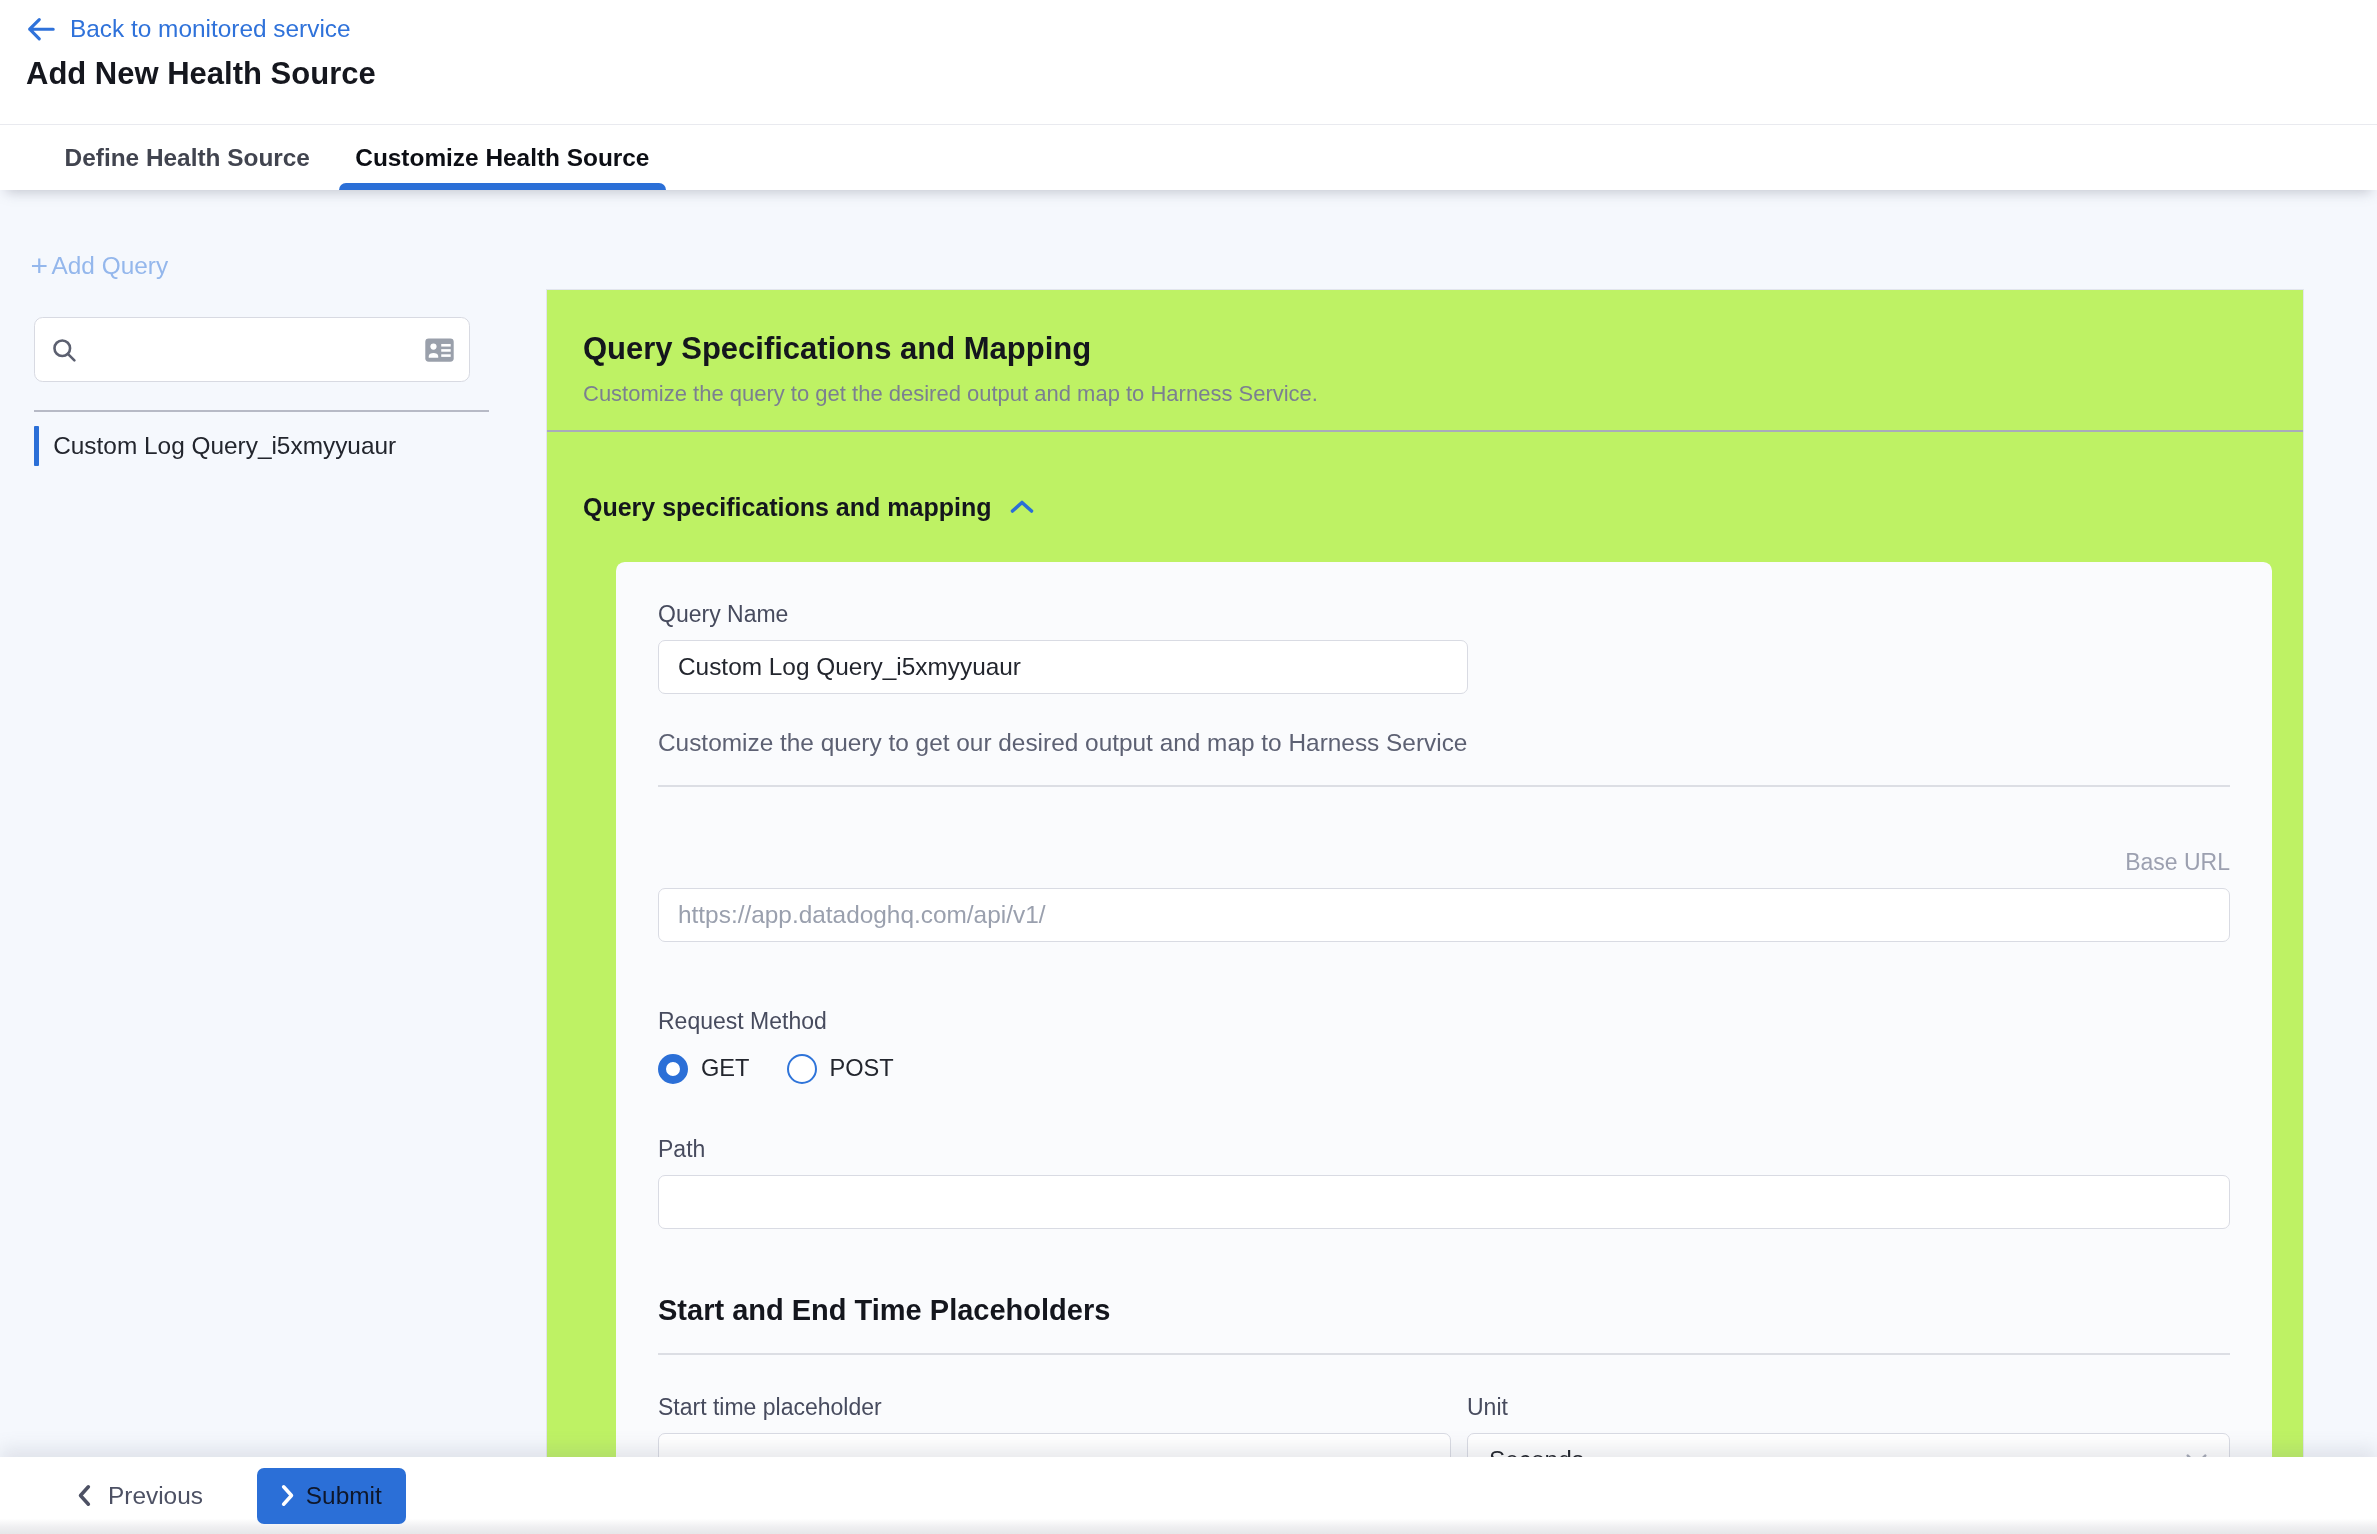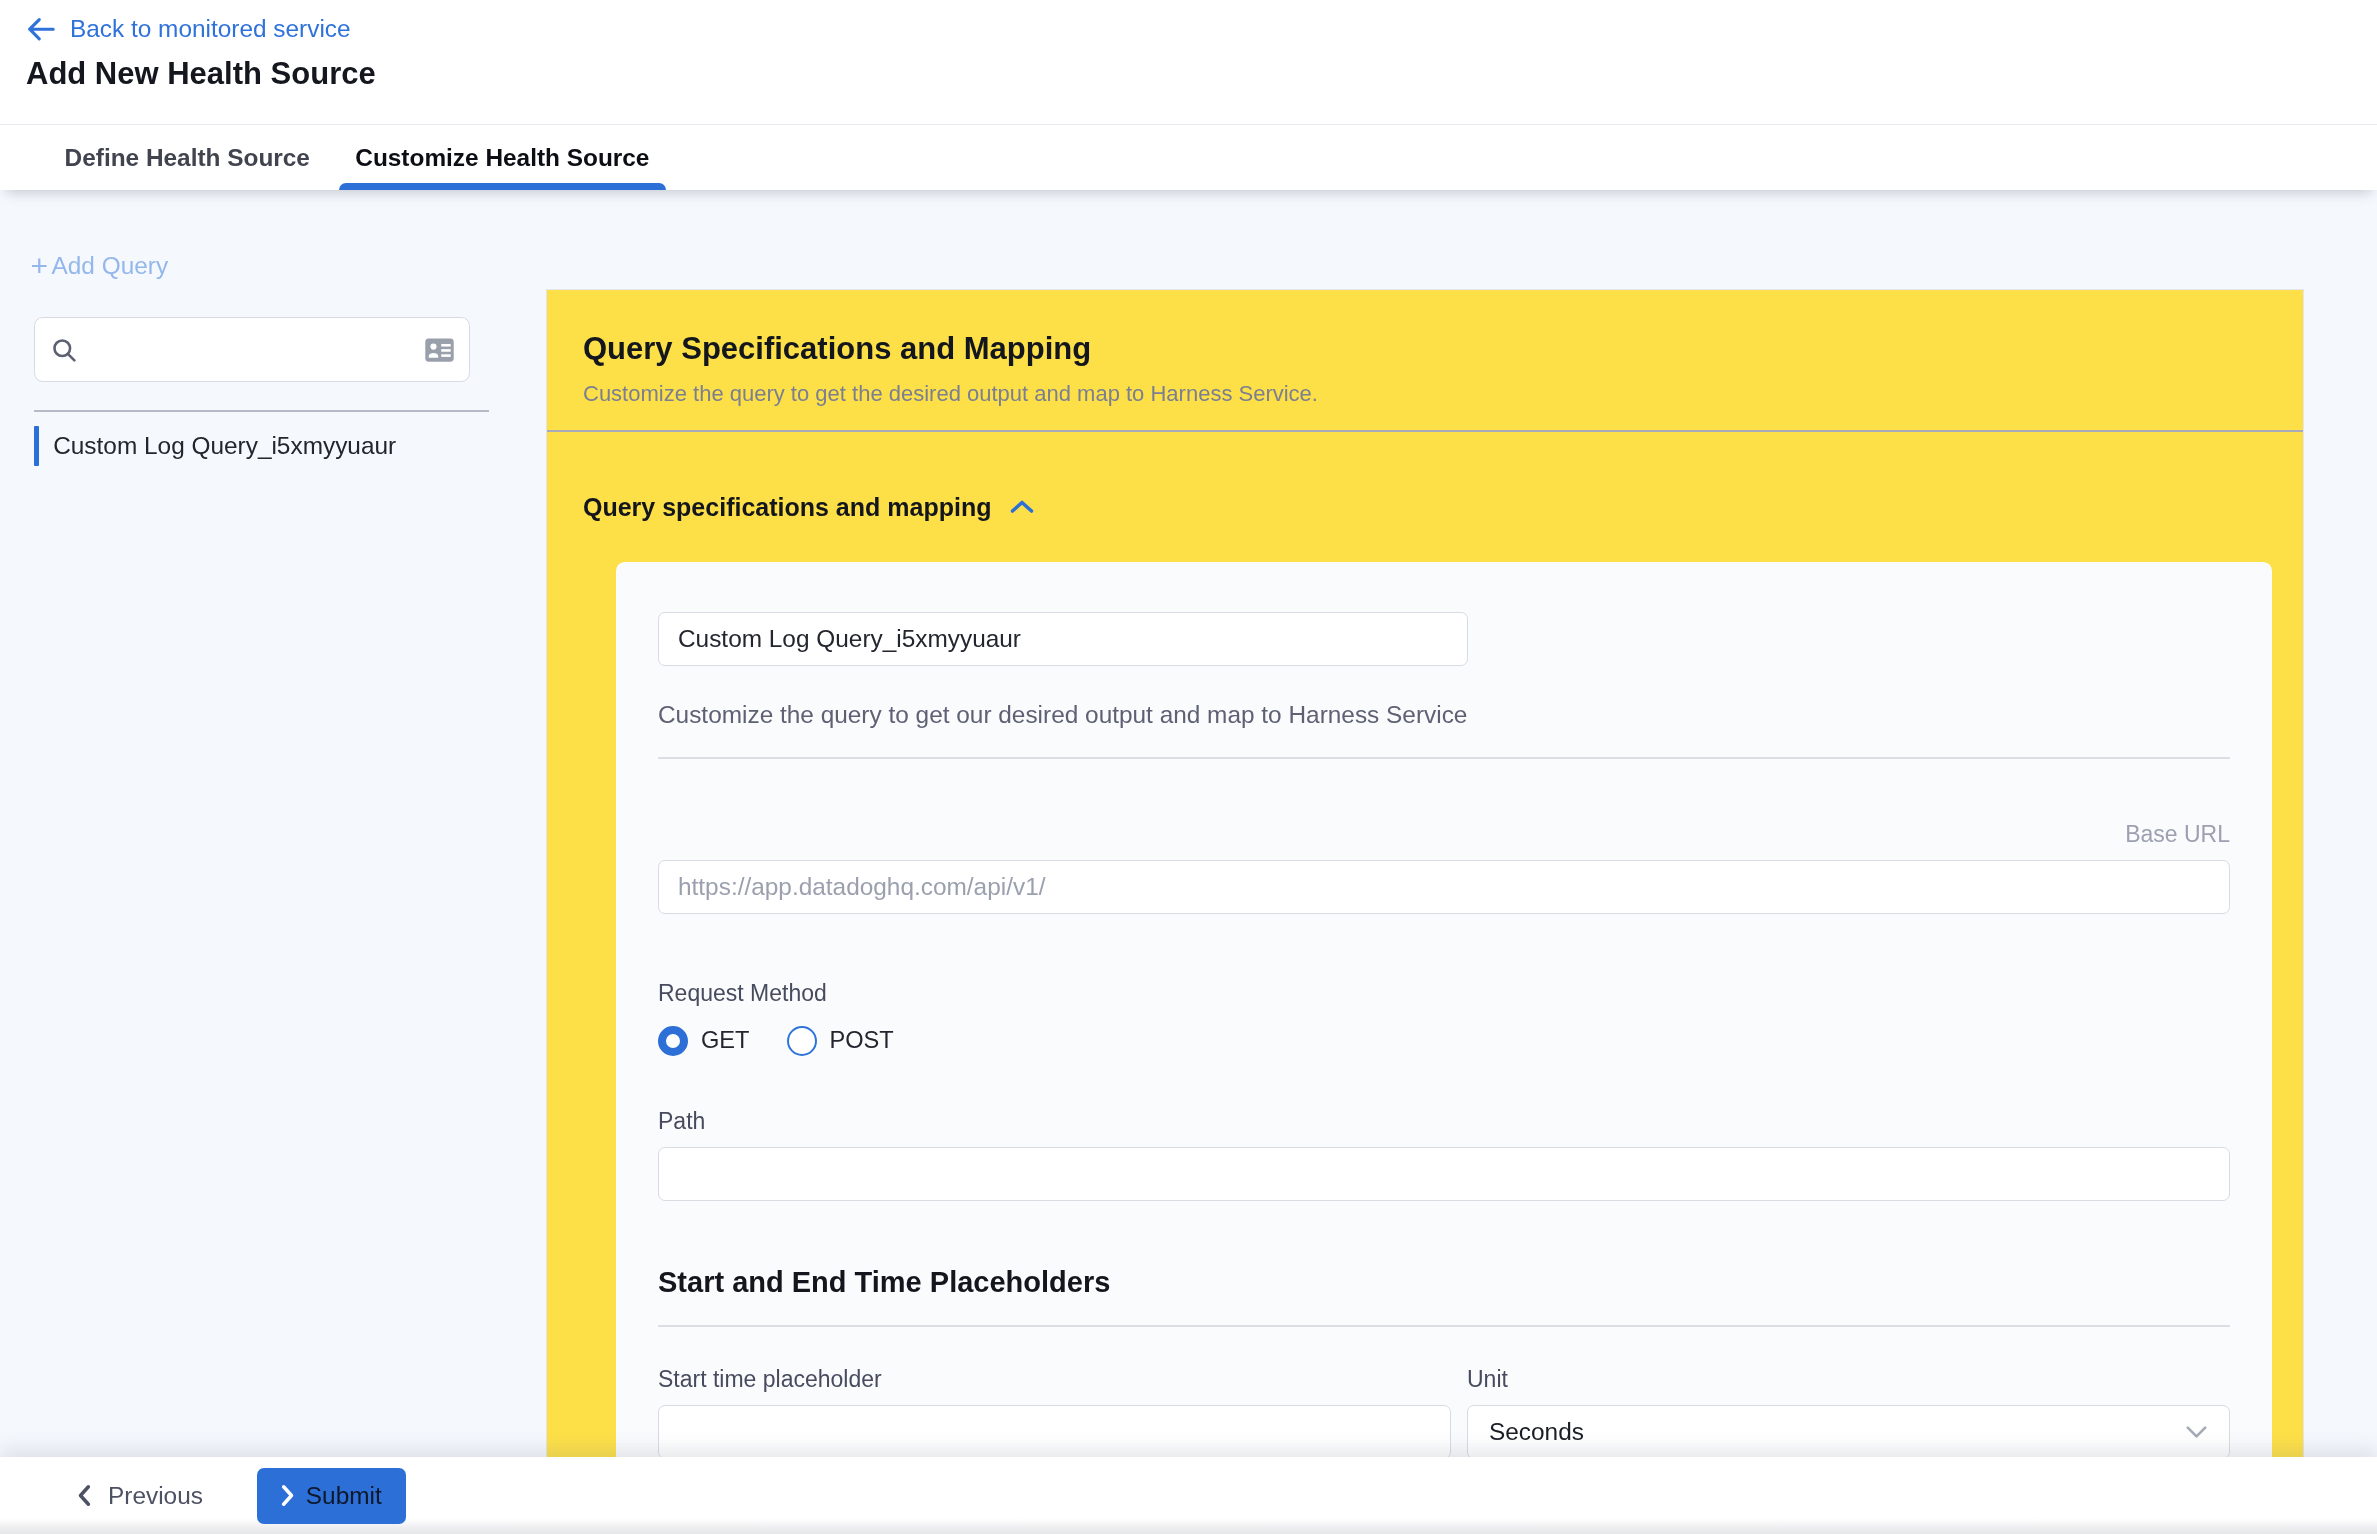--- a/index.html
+++ b/index.html
@@ -75,21 +75,21 @@
   .query-list { margin-top:12.2px; }
   .query-list-item {
     display:flex; align-items:center; height:44px; cursor:pointer;
   }
   .query-list-item .sel-bar { width:5.2px; height:40px; background:#2b6fd7; border-radius:0.9px; }
   .query-list-item .item-label { margin-left:14px; font-size:24.4px; color:#23262e; }
 
   
   .main-panel {
     position:absolute; left:546px; top:99px; width:1758px; bottom:0;
-    background:#fde047; border:0.9px solid #e2e5ed;
+    background:#bef264; border:0.9px solid #e2e5ed;
   }
   .panel-header { padding:40px 36px 0 36px; }
   .panel-title { font-size:31px; font-weight:700; color:#14161d; line-height:37px; }
   .panel-subtitle { margin-top:14px; font-size:22px; color:#7b7f91; line-height:26px; }
   .panel-divider { margin-top:23px; height:1.7px; background:#a9abbb; }
 
   .panel-body { padding:0 31px 0 36px; }
   .section-heading-row {
     margin-top:61px; display:inline-flex; align-items:center; gap:17.5px; cursor:pointer;
   }
@@ -223,20 +223,21 @@
     <div class="panel-body">
       <div class="section-heading-row">
         <span class="section-heading">Query specifications and mapping</span>
         <svg width="26" height="17.5" viewBox="0 0 30 20" fill="none">
           <path d="M4 15 L15 5 L26 15" stroke="#2b6fd7" stroke-width="4" stroke-linecap="round" stroke-linejoin="round"></path>
         </svg>
       </div>
 
       <div class="inner-card">
 
+        <div class="field-label">Query Name</div>
         <input class="text-input w-narrow mt-label-gap" type="text" value="Custom Log Query_i5xmyyuaur" style="">
 
         <div class="helper-text">Customize the query to get our desired output and map to Harness Service</div>
 
         <div class="card-divider"></div>
 
         <div class="field-label dimmed" style="margin-top:61px;">Base URL</div>
         <input class="text-input mt-label-gap" type="text" placeholder="https://app.datadoghq.com/api/v1/" style="">
 
         <div class="field-label" style="margin-top:65px;">Request Method</div>

